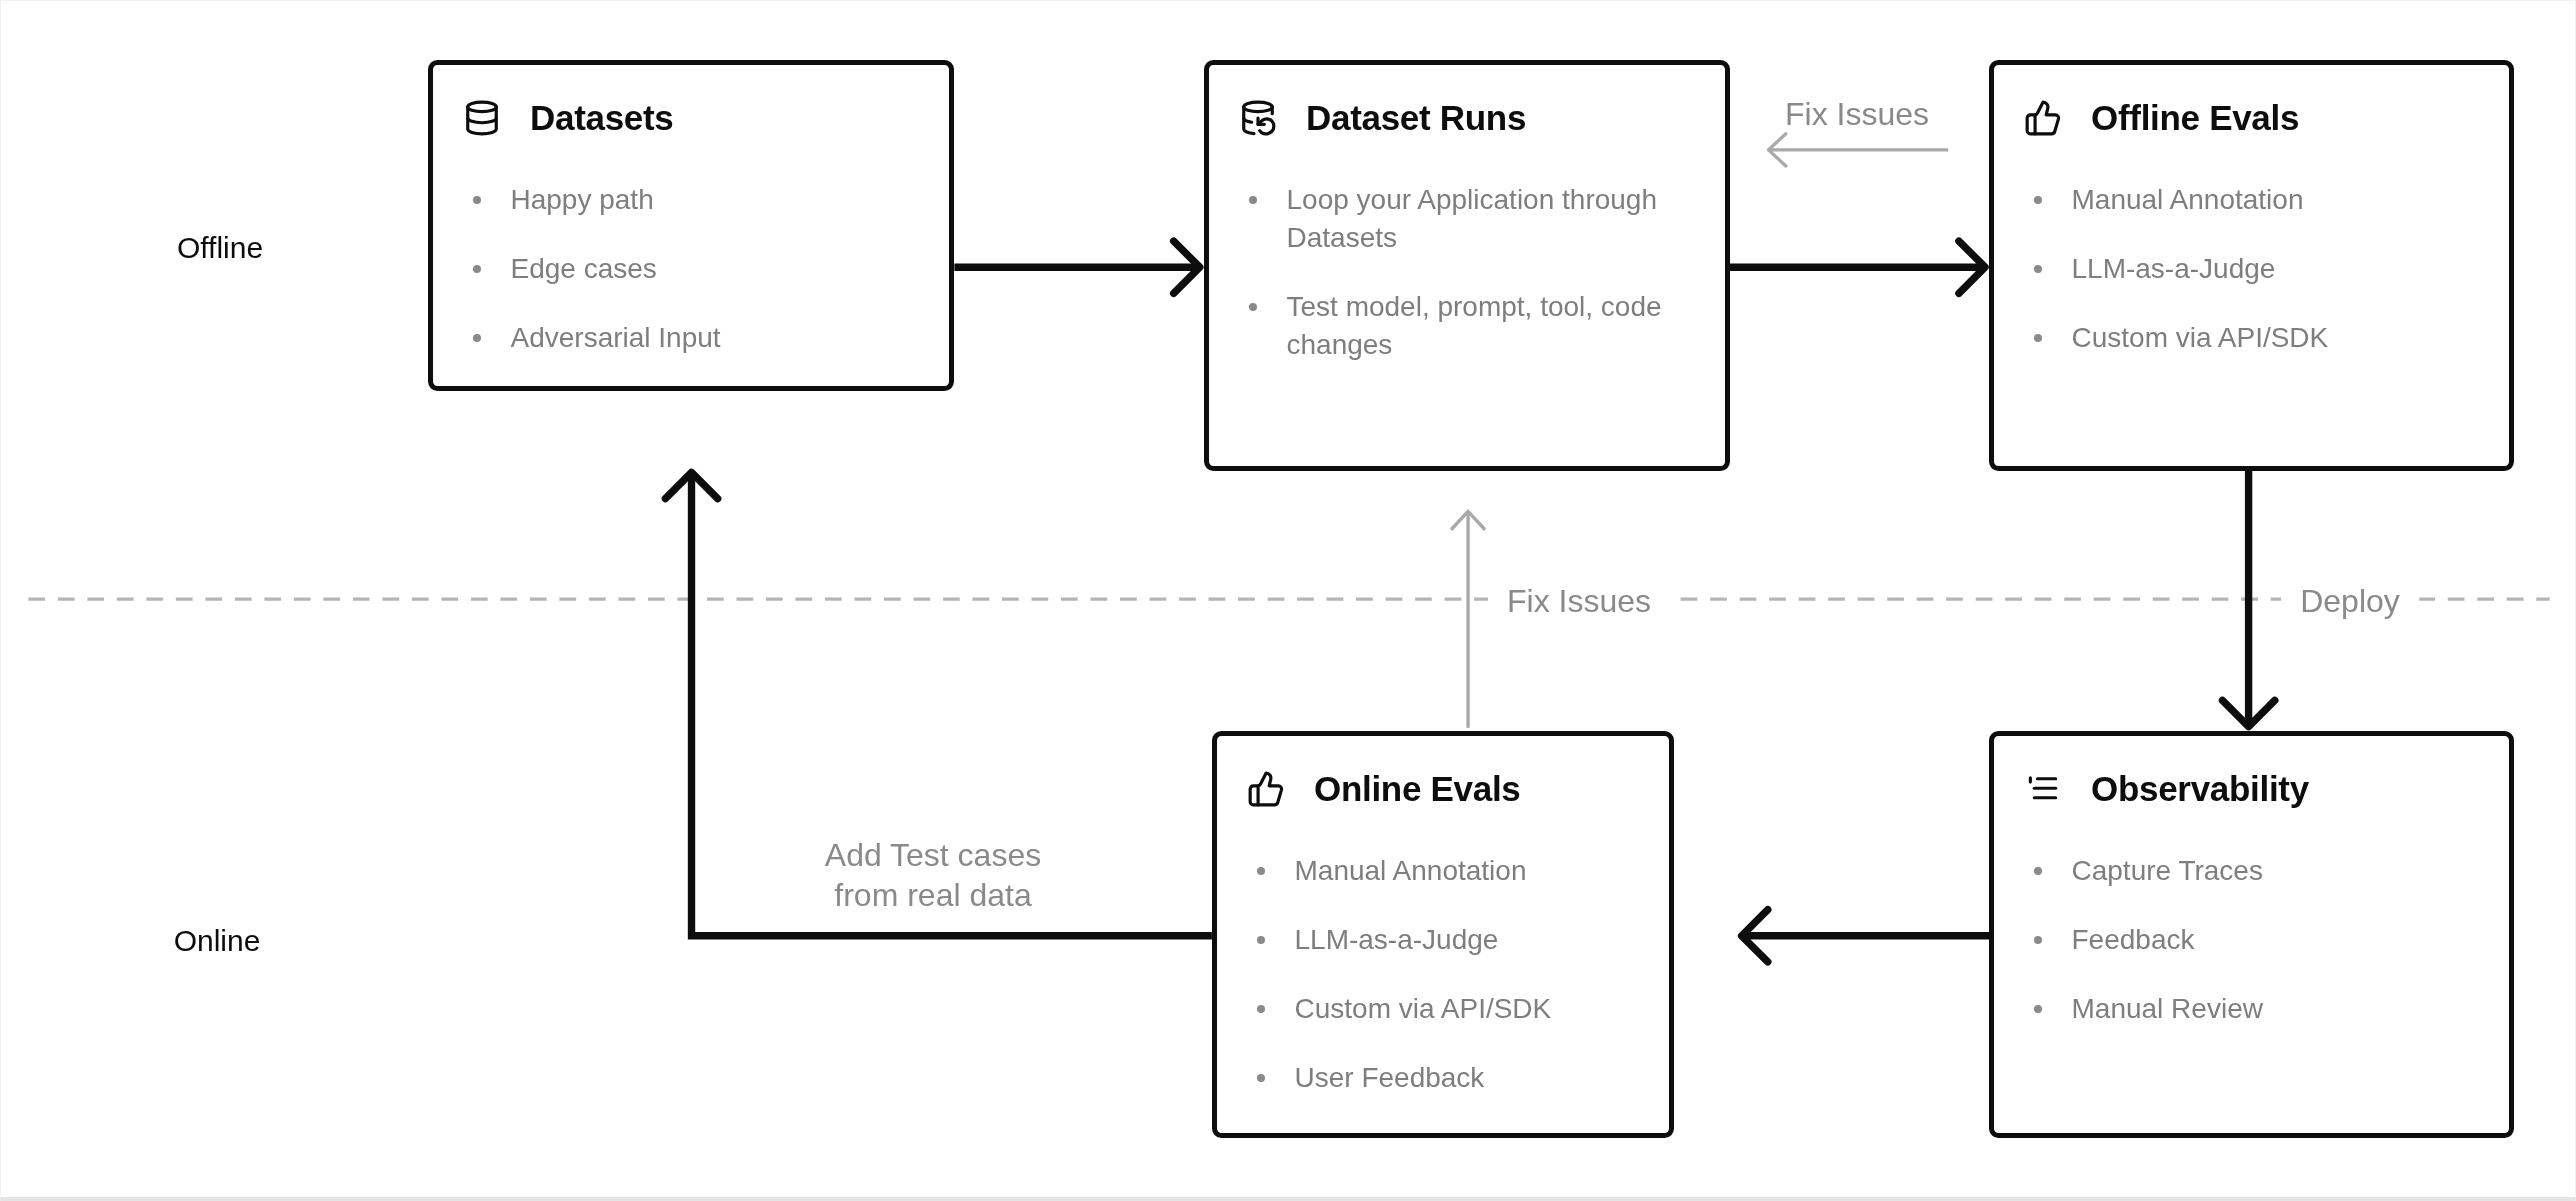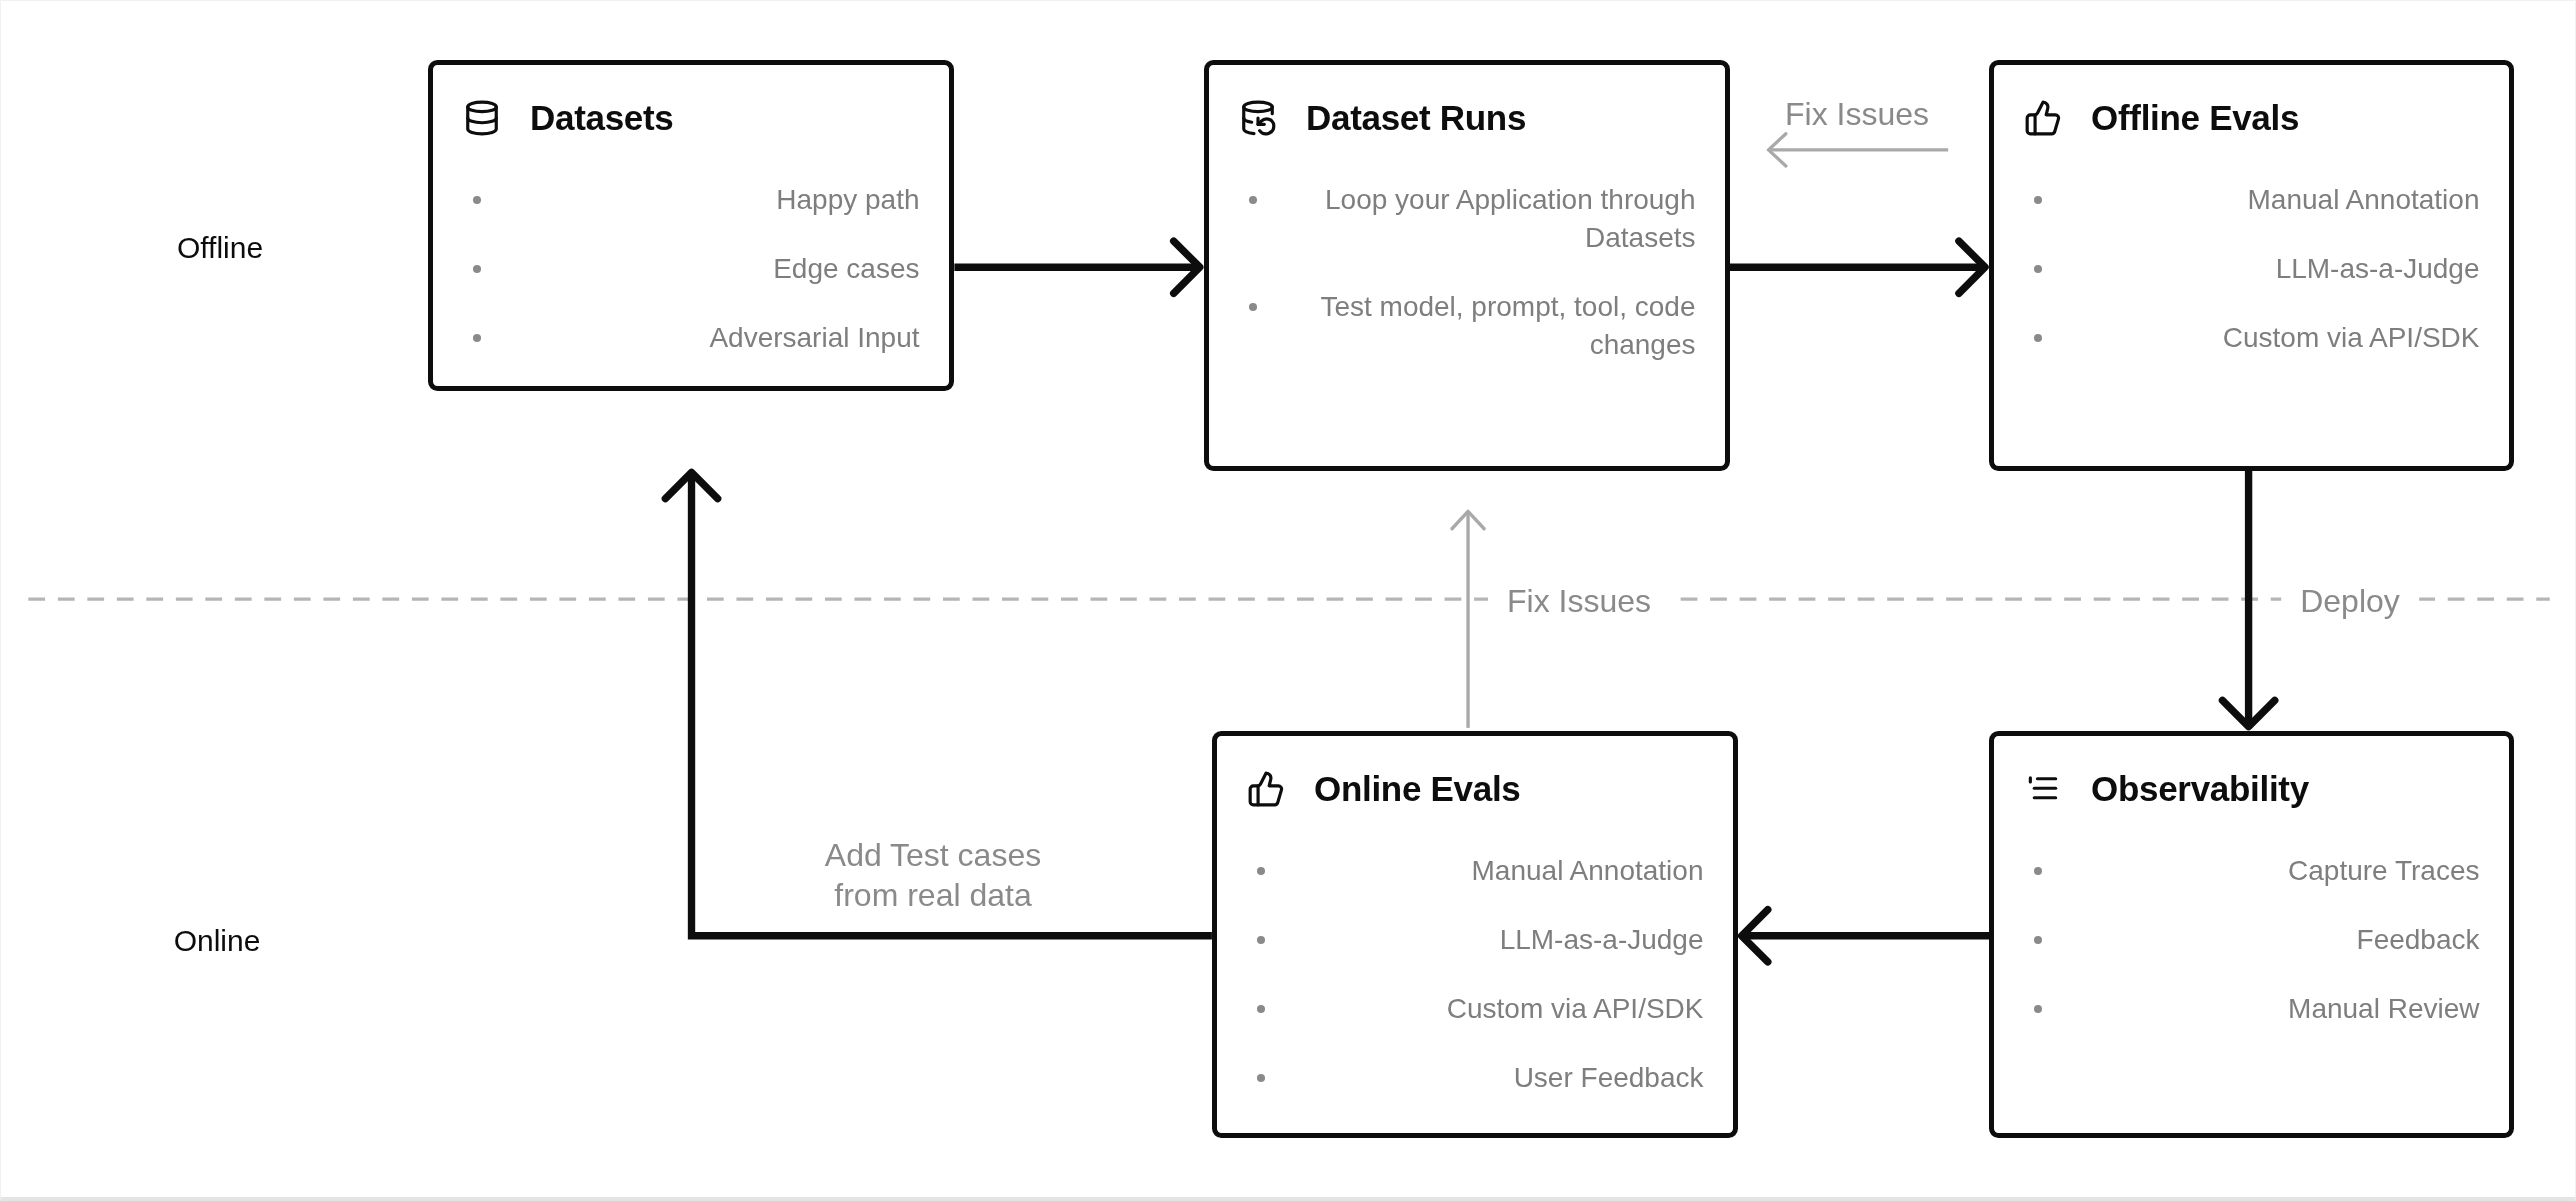--- a/index.html
+++ b/index.html
@@ -28,21 +28,21 @@
     position: absolute;
     box-sizing: border-box;
     background: #ffffff;
     border: 5.4px solid #0d0d0d;
     border-radius: 9.4px;
     padding: 31px 29.5px 0 29.5px;
   }
   .card-datasets      { left:  427px; top:   59px; width: 526px; height: 331px; }
   .card-dataset-runs  { left: 1203px; top:   59px; width: 526px; height: 411px; }
   .card-offline-evals { left: 1988px; top:   59px; width: 525px; height: 411px; }
-  .card-online-evals  { left: 1211px; top: 730px; width: 526px; height: 407px; }
+  .card-online-evals  { left: 1211px; top: 730px; width: 462px; height: 407px; }
   .card-observability { left: 1988px; top: 730px; width: 525px; height: 407px; }
 
   .card-title-row {
     display: flex;
     align-items: center;
     gap: 29.5px;
     height: 43px;
   }
   .card-title-row .icon { flex: 0 0 auto; display: flex; align-items: center; }
   .card-title-row .icon svg { display: block; }
@@ -52,21 +52,20 @@
     line-height: 43px;
     font-weight: 700;
     color: #0d0d0d;
     letter-spacing: -0.3px;
     white-space: nowrap;
   }
   .card-list {
     list-style: none;
     margin: 42px 0 0 0;
     padding: 0;
-    text-align: right;
   }
   .card-list li {
     position: relative;
     padding-left: 48px;
     margin-bottom: 31px;
     font-size: 28px;
     line-height: 38px;
     color: #7e7e7e;
   }
   .card-list li::before {

